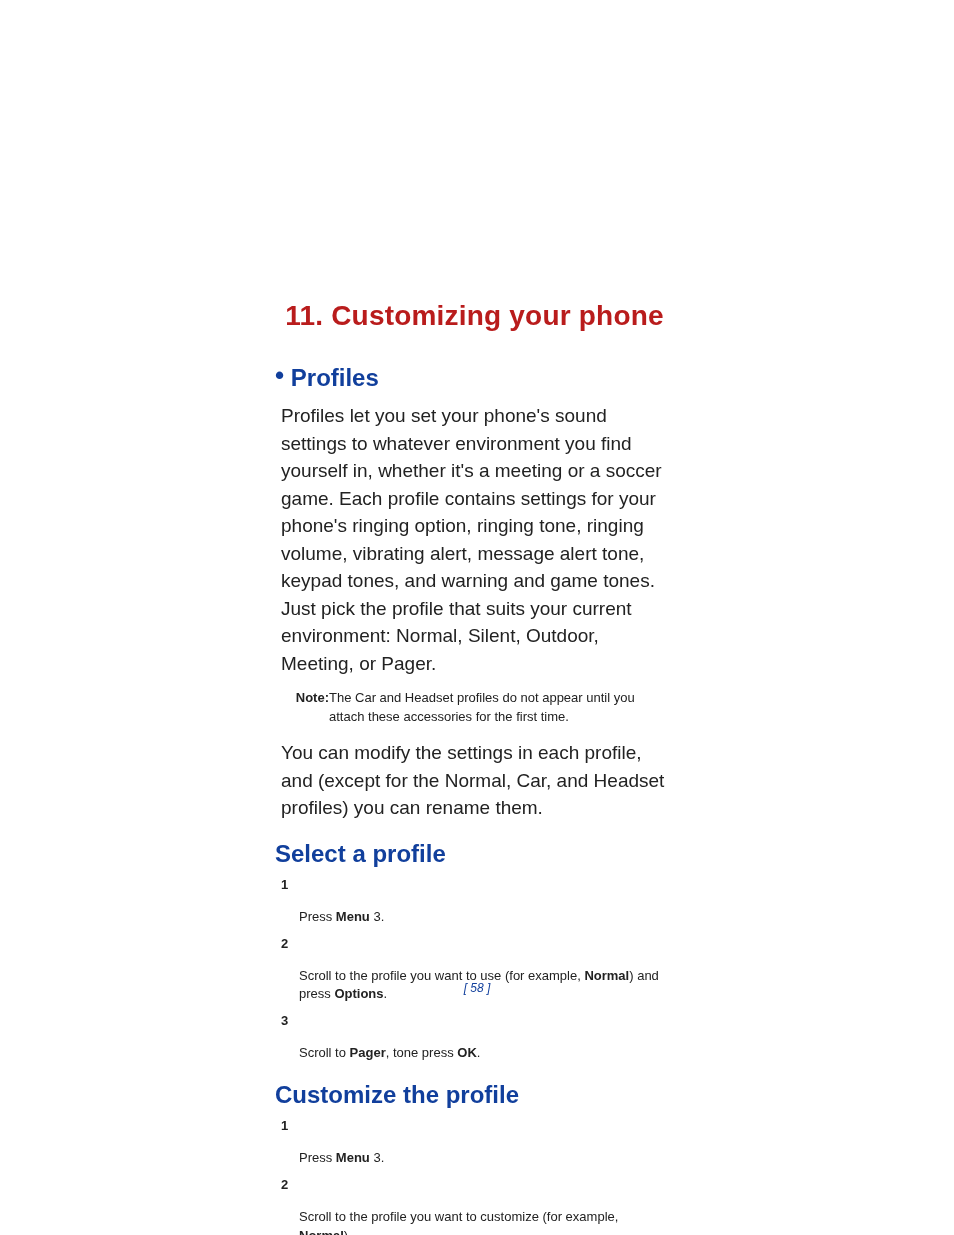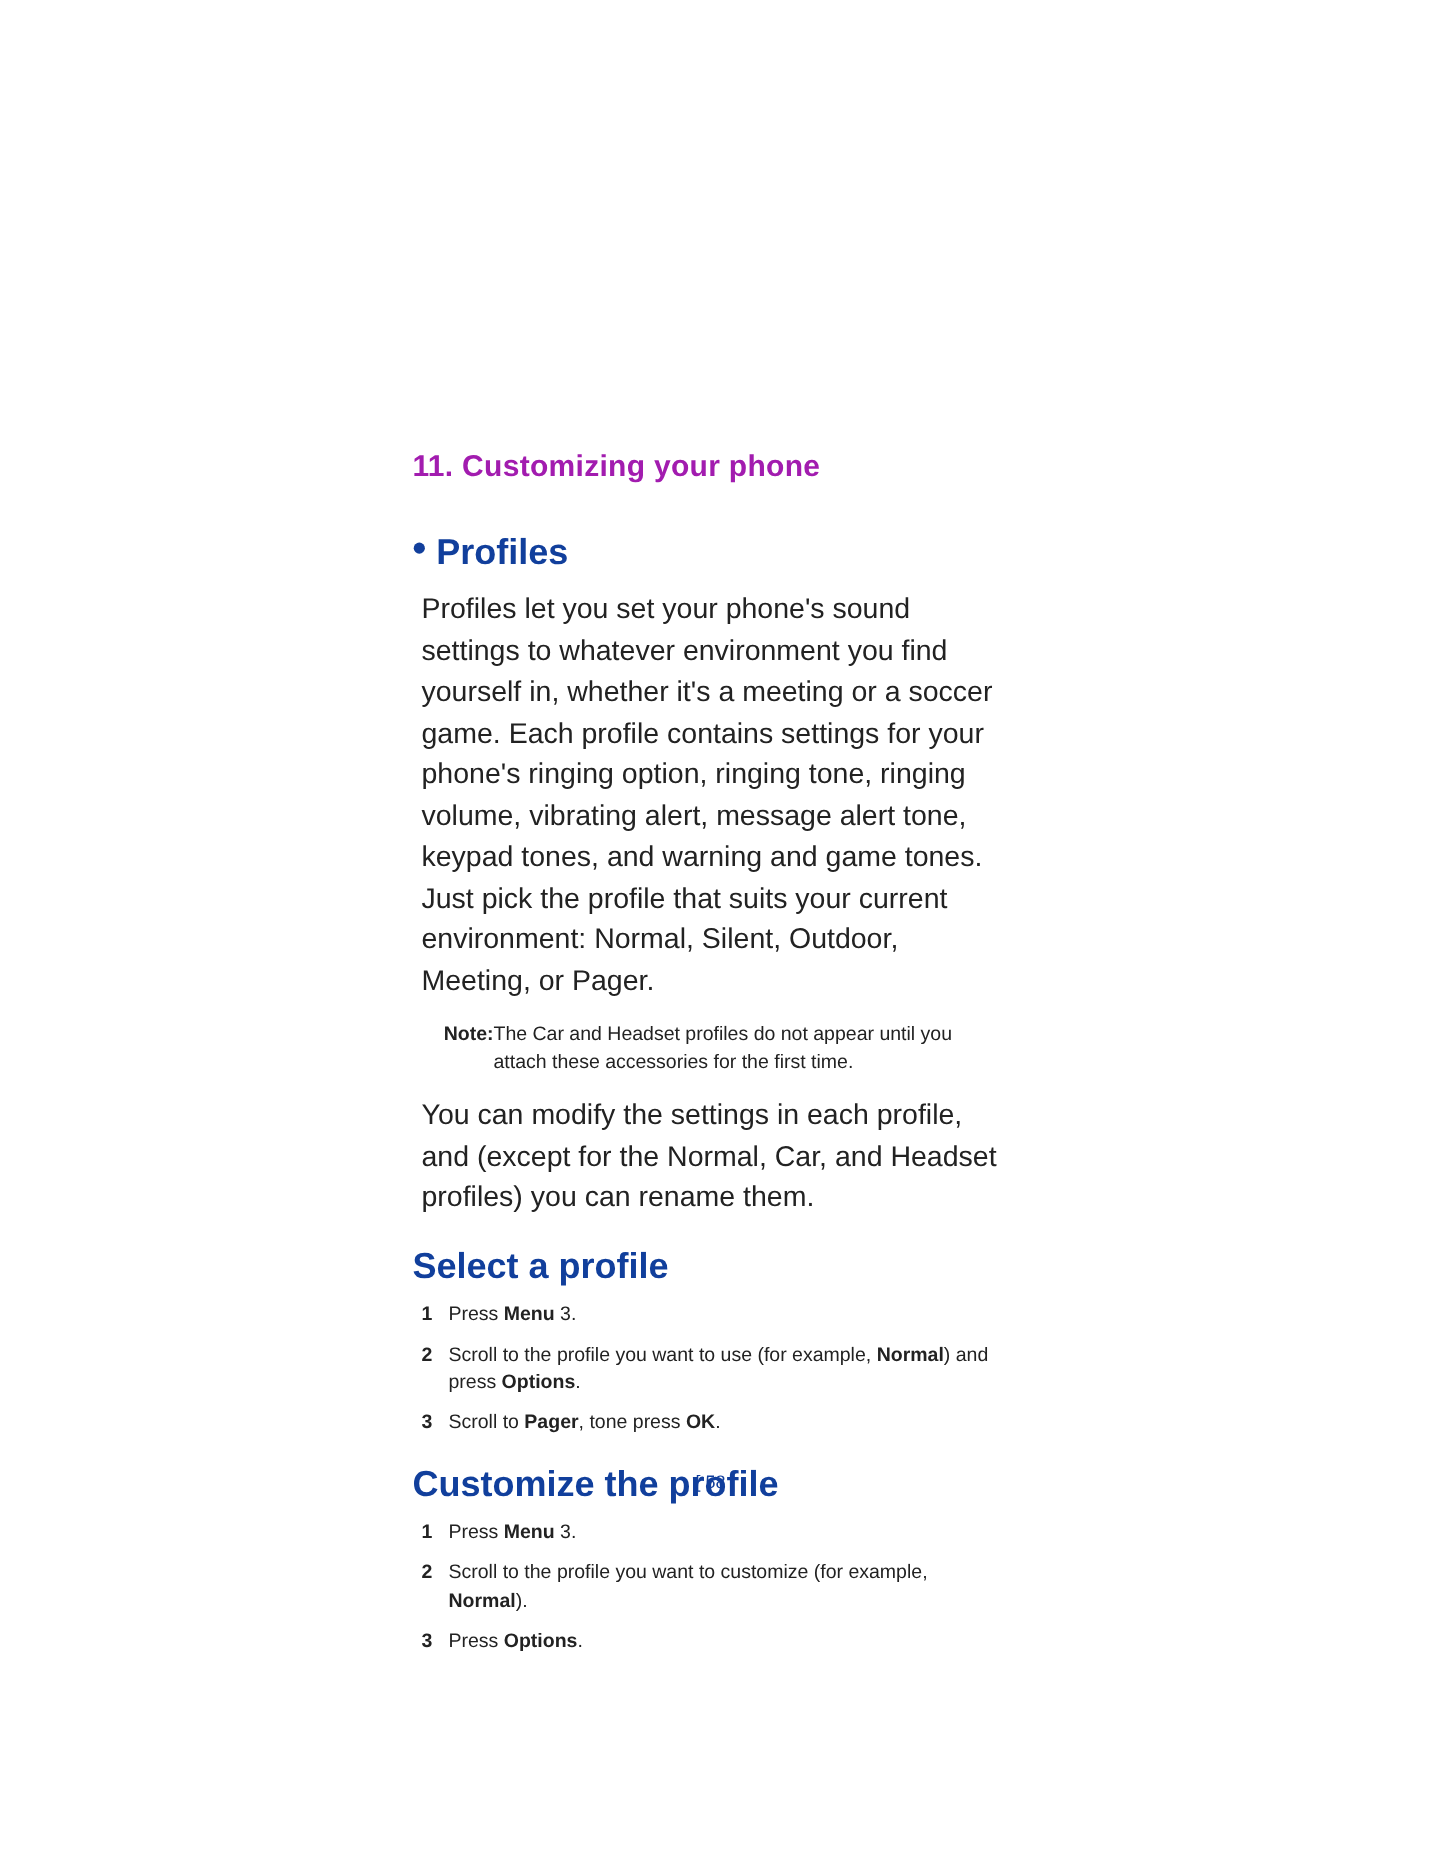--- a/index.html
+++ b/index.html
@@ -9,24 +9,24 @@
     font-family: Verdana, Geneva, sans-serif;
     color: #222;
     width: 954px;
     height: 1235px;
     position: relative;
   }
   .page {
     padding: 300px 280px 0 275px;
   }
   .chapter-title {
-    color: #a21caf;
+    color: #b91c1c;
     font-weight: bold;
-    font-size: 20px;
-    text-align: left;
+    font-size: 28px;
+    text-align: center;
     margin: 0 0 32px 0;
     letter-spacing: 0.2px;
   }
   .section-title {
     color: #113f9c;
     font-weight: bold;
     font-size: 24px;
     margin: 0 0 10px 0;
   }
   .section-title .bullet {
@@ -68,30 +68,32 @@
     font-size: 13px;
     line-height: 1.45;
   }
   .step-num {
     font-weight: bold;
     width: 18px;
     flex-shrink: 0;
   }
   .step-text {
     flex: 1;
+    margin-top: 32px;
   }
   .b { font-weight: bold; }
   .footer {
     position: absolute;
     bottom: 240px;
     left: 0;
     width: 100%;
     text-align: center;
     font-size: 12px;
     color: #113f9c;
+    font-style: italic;
   }
 </style>
 </head>
 <body>
 
 <div class="page">
 
   <h1 class="chapter-title">11. Customizing your phone</h1>
 
   <h2 class="section-title">

